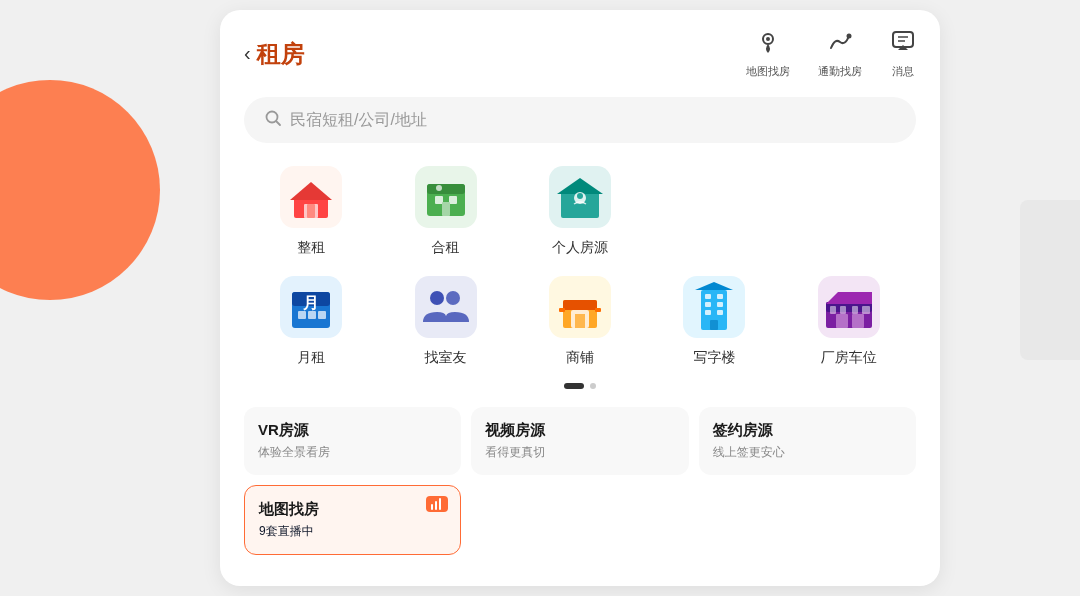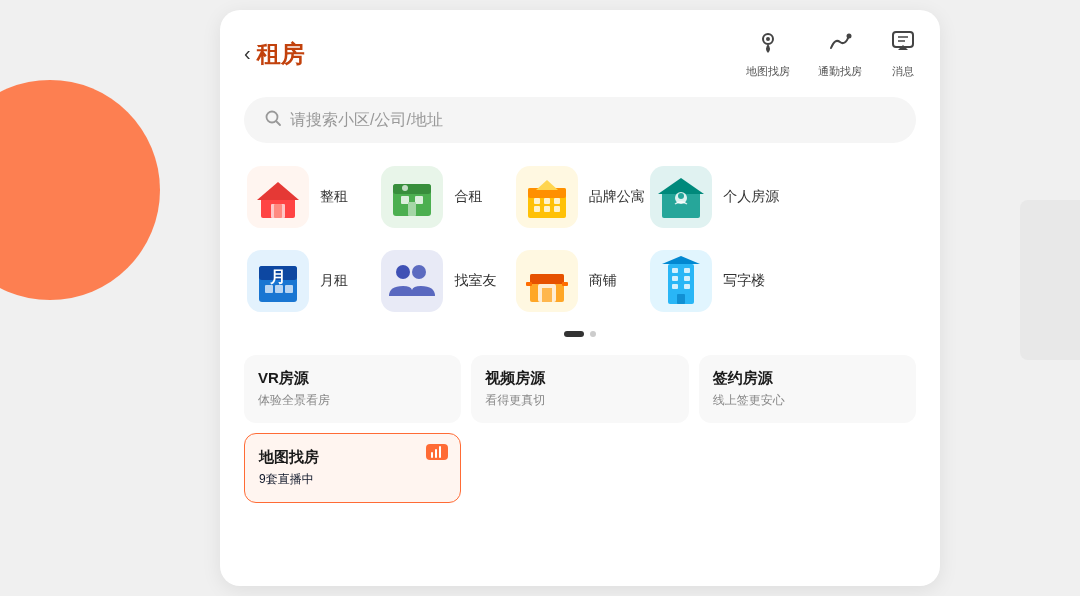--- a/index.html
+++ b/index.html
@@ -129,21 +129,21 @@
 
     .icon-grid {
       display: grid;
       grid-template-columns: repeat(5, 1fr);
       row-gap: 20px;
       margin-bottom: 16px;
     }
 
     .icon-item {
       display: flex;
-      flex-direction: row;
+      flex-direction: column;
       align-items: center;
       gap: 8px;
       cursor: pointer;
     }
 
     .icon-box {
       width: 68px;
       height: 68px;
       border-radius: 14px;
       display: flex;
@@ -277,21 +277,21 @@
     </div>
   </div>
 
   <div class="search-bar">
     <span class="search-icon">
       <svg width="18" height="18" viewBox="0 0 18 18" fill="none">
         <circle cx="8" cy="8" r="5.5" stroke="#999" stroke-width="1.8"></circle>
         <line x1="12.5" y1="12.5" x2="16" y2="16" stroke="#999" stroke-width="1.8" stroke-linecap="round"></line>
       </svg>
     </span>
-    <span class="search-placeholder">请搜索小区/公司/地址</span>
+    <span class="search-placeholder">民宿短租/公司/地址</span>
   </div>
 
   <div class="grid-section">
     <div class="icon-grid">
 
       <div class="icon-item">
         <div class="icon-box">
           <svg width="62" height="62" viewBox="0 0 62 62">
             <rect width="62" height="62" rx="14" fill="#FFF5F0"></rect>
             <rect x="14" y="32" width="34" height="20" rx="2" fill="#F44"></rect>
@@ -311,37 +311,20 @@
             <rect x="12" y="18" width="38" height="10" rx="3" fill="#388E3C"></rect>
             <rect x="20" y="30" width="8" height="8" rx="1" fill="#fff" opacity="0.8"></rect>
             <rect x="34" y="30" width="8" height="8" rx="1" fill="#fff" opacity="0.8"></rect>
             <rect x="27" y="36" width="8" height="14" rx="1" fill="#A5D6A7"></rect>
             <circle cx="24" cy="22" r="3" fill="#fff" opacity="0.7"></circle>
           </svg>
         </div>
         <span class="icon-label">合租</span>
       </div>
 
-      <div class="icon-item">
-        <div class="icon-box">
-          <svg width="62" height="62" viewBox="0 0 62 62">
-            <rect width="62" height="62" rx="14" fill="#FFF8E1"></rect>
-            <rect x="12" y="22" width="38" height="30" rx="2" fill="#FFC107"></rect>
-            <rect x="12" y="22" width="38" height="10" rx="2" fill="#FF8F00"></rect>
-            <rect x="18" y="32" width="6" height="6" rx="1" fill="#fff" opacity="0.8"></rect>
-            <rect x="28" y="32" width="6" height="6" rx="1" fill="#fff" opacity="0.8"></rect>
-            <rect x="38" y="32" width="6" height="6" rx="1" fill="#fff" opacity="0.8"></rect>
-            <rect x="18" y="40" width="6" height="6" rx="1" fill="#fff" opacity="0.8"></rect>
-            <rect x="28" y="40" width="6" height="6" rx="1" fill="#fff" opacity="0.8"></rect>
-            <rect x="38" y="40" width="6" height="6" rx="1" fill="#fff" opacity="0.8"></rect>
-            <polygon points="20,24 31,14 42,24" fill="#FFD54F"></polygon>
-          </svg>
-        </div>
-        <span class="icon-label">品牌公寓</span>
-      </div>
 
       <div class="icon-item">
         <div class="icon-box">
           <svg width="62" height="62" viewBox="0 0 62 62">
             <rect width="62" height="62" rx="14" fill="#E0F2F1"></rect>
             <rect x="12" y="26" width="38" height="26" rx="2" fill="#26A69A"></rect>
             <polygon points="8,28 31,12 54,28" fill="#00897B"></polygon>
             <circle cx="31" cy="32" r="6" fill="#fff" opacity="0.85"></circle>
             <circle cx="31" cy="30" r="3" fill="#26A69A"></circle>
             <path d="M25 38 Q31 34 37 38" stroke="#fff" stroke-width="1.5" fill="none" opacity="0.8"></path>
@@ -407,20 +390,37 @@
             <rect x="34" y="26" width="6" height="5" rx="1" fill="#fff" opacity="0.8"></rect>
             <rect x="22" y="34" width="6" height="5" rx="1" fill="#fff" opacity="0.8"></rect>
             <rect x="34" y="34" width="6" height="5" rx="1" fill="#fff" opacity="0.8"></rect>
             <rect x="27" y="44" width="8" height="10" rx="1" fill="#0277BD" opacity="0.6"></rect>
             <polygon points="12,14 31,6 50,14" fill="#0288D1"></polygon>
           </svg>
         </div>
         <span class="icon-label">写字楼</span>
       </div>
 
+      <div class="icon-item">
+        <div class="icon-box">
+          <svg width="62" height="62" viewBox="0 0 62 62">
+            <rect width="62" height="62" rx="14" fill="#F3E5F5"></rect>
+            <rect x="8" y="26" width="46" height="26" rx="2" fill="#7B1FA2"></rect>
+            <rect x="8" y="26" width="46" height="10" rx="2" fill="#4A148C"></rect>
+            <rect x="12" y="30" width="6" height="8" rx="1" fill="#fff" opacity="0.5"></rect>
+            <rect x="22" y="30" width="6" height="8" rx="1" fill="#fff" opacity="0.5"></rect>
+            <rect x="34" y="30" width="6" height="8" rx="1" fill="#fff" opacity="0.5"></rect>
+            <rect x="44" y="30" width="8" height="8" rx="1" fill="#fff" opacity="0.5"></rect>
+            <polygon points="8,28 20,16 54,16 54,28" fill="#9C27B0"></polygon>
+            <rect x="18" y="38" width="12" height="14" rx="1" fill="#CE93D8" opacity="0.7"></rect>
+            <rect x="34" y="38" width="12" height="14" rx="1" fill="#CE93D8" opacity="0.7"></rect>
+          </svg>
+        </div>
+        <span class="icon-label">厂房车位</span>
+      </div>
 
     </div>
   </div>
 
   <div class="dots">
     <div class="dot"></div>
     <div class="dot inactive"></div>
   </div>
 
   <div class="bottom-cards">

